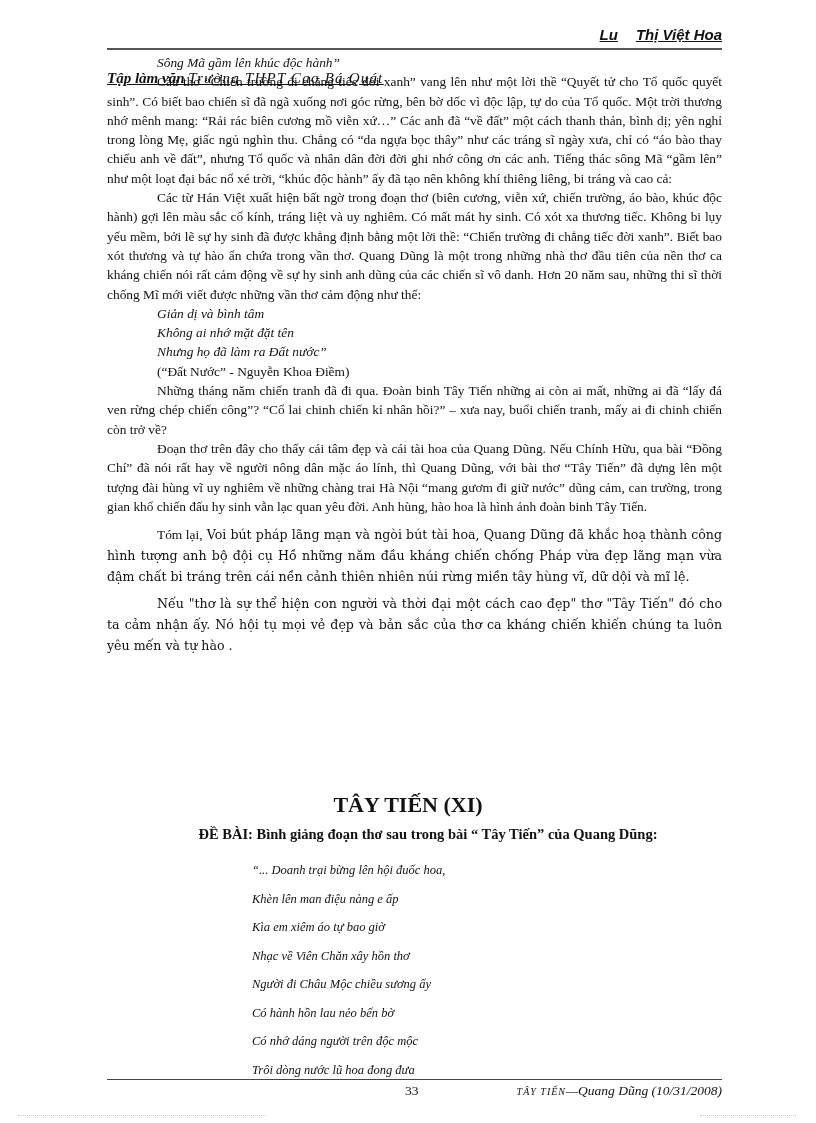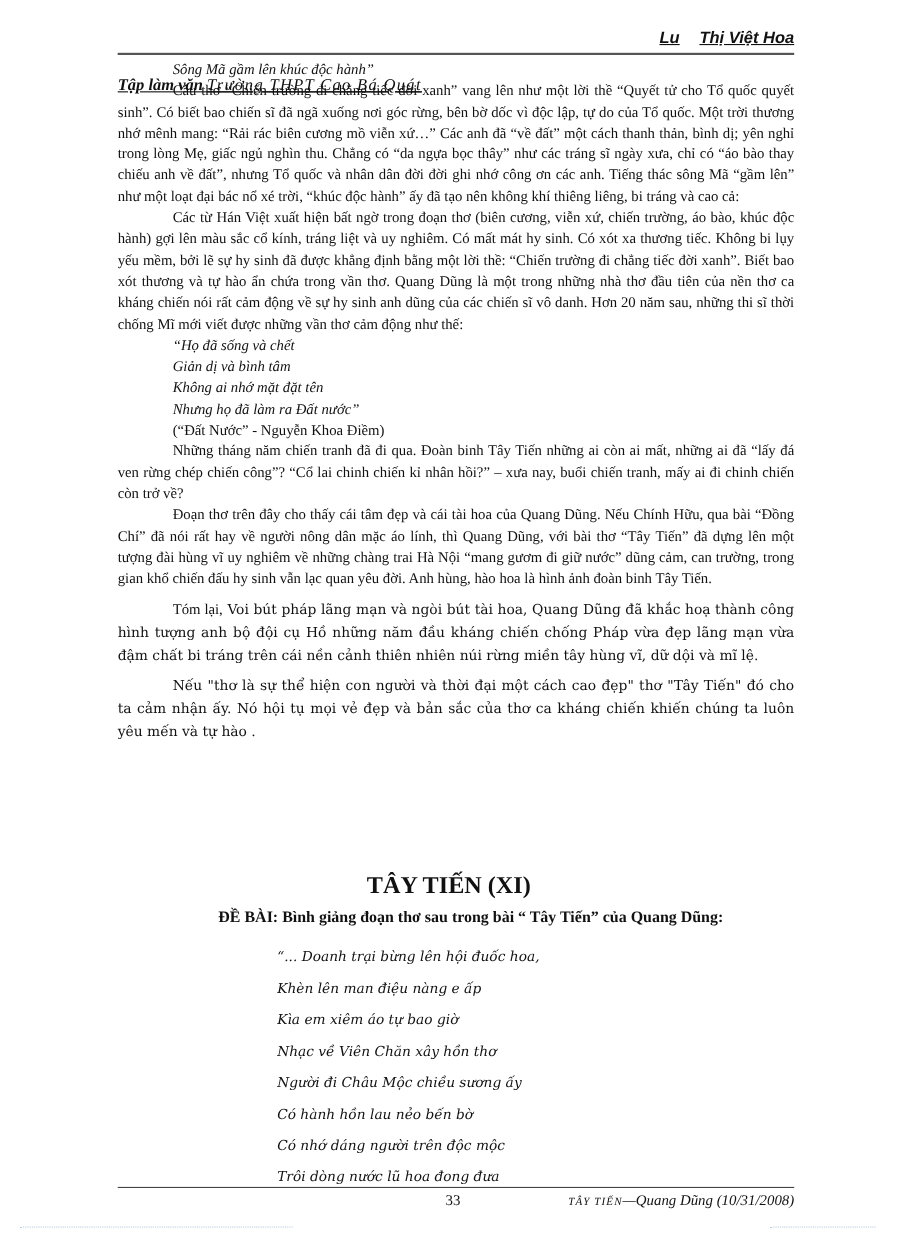--- a/index.html
+++ b/index.html
@@ -17,21 +17,21 @@
   .indent { text-indent: 50px; }
   .verse { font-style: italic; padding-left: 50px; }
   .source { padding-left: 50px; }
   .alt { font-family: "DejaVu Serif", serif; font-size: 12.6px; line-height: 21px; }
   .alt-lead { font-family: "Liberation Serif", serif; font-size: 13.4px; }
 
   .title { position: absolute; left: 0; top: 792px; width: 816px; text-align: center; font-family: "Liberation Serif", serif; font-weight: bold; font-size: 22px; }
   .subtitle { position: absolute; left: 0; top: 826px; width: 816px; text-align: center; font-family: "Liberation Serif", serif; font-weight: bold; font-size: 14.5px; padding-left: 20px; }
 
   .poem { position: absolute; left: 252px; top: 856px; font-family: "DejaVu Serif", serif; font-style: italic; font-size: 12.5px; }
-  .poem .line { height: 28.5px; line-height: 28.5px; white-space: nowrap; }
+  .poem .line { height: 28.5px; line-height: 28.5px; white-space: nowrap; font-family: Liberation Serif, serif; }
 
   .footer-rule { position: absolute; left: 107px; top: 1079px; width: 615px; border-top: 1.5px solid #444; }
   .footer { position: absolute; left: 107px; top: 1083px; width: 615px; height: 18px; font-family: "Liberation Serif", serif; font-size: 13.5px; }
   .footer .page-num { position: absolute; left: 298px; top: 0; }
   .footer .foot-title { position: absolute; right: 0; top: 0; font-style: italic; }
   .footer .foot-title .caps { font-size: 10px; letter-spacing: 1px; }
 
   .dots-left { position: absolute; left: 18px; top: 1115px; width: 248px; border-top: 1px dotted #bcd; }
   .dots-right { position: absolute; left: 700px; top: 1115px; width: 96px; border-top: 1px dotted #bcd; }
 </style>
@@ -47,21 +47,20 @@
     </div>
     <div class="right">
       <span>Lu</span><span class="gap"></span><span>Thị Việt Hoa</span>
     </div>
   </div>
 
   <div class="body">
     <p class="verse">Sông Mã gầm lên khúc độc hành”</p>
     <p class="indent">Câu thơ “Chiến trường đi chẳng tiếc đời xanh” vang lên như một lời thề “Quyết tử cho Tổ quốc quyết sinh”. Có biết bao chiến sĩ đã ngã xuống nơi góc rừng, bên bờ dốc vì độc lập, tự do của Tổ quốc. Một trời thương nhớ mênh mang: “Rải rác biên cương mồ viễn xứ…” Các anh đã “về đất” một cách thanh thản, bình dị; yên nghỉ trong lòng Mẹ, giấc ngủ nghìn thu. Chẳng có “da ngựa bọc thây” như các tráng sĩ ngày xưa, chỉ có “áo bào thay chiếu anh về đất”, nhưng Tổ quốc và nhân dân đời đời ghi nhớ công ơn các anh. Tiếng thác sông Mã “gầm lên” như một loạt đại bác nổ xé trời, “khúc độc hành” ấy đã tạo nên không khí thiêng liêng, bi tráng và cao cả:</p>
     <p class="indent">Các từ Hán Việt xuất hiện bất ngờ trong đoạn thơ (biên cương, viễn xứ, chiến trường, áo bào, khúc độc hành) gợi lên màu sắc cổ kính, tráng liệt và uy nghiêm. Có mất mát hy sinh. Có xót xa thương tiếc. Không bi lụy yếu mềm, bởi lẽ sự hy sinh đã được khẳng định bằng một lời thề: “Chiến trường đi chẳng tiếc đời xanh”. Biết bao xót thương và tự hào ẩn chứa trong vần thơ. Quang Dũng là một trong những nhà thơ đầu tiên của nền thơ ca kháng chiến nói rất cảm động về sự hy sinh anh dũng của các chiến sĩ vô danh. Hơn 20 năm sau, những thi sĩ thời chống Mĩ mới viết được những vần thơ cảm động như thế:</p>
-    <p class="verse">“Họ đã sống và chết</p>
     <p class="verse">Giản dị và bình tâm</p>
     <p class="verse">Không ai nhớ mặt đặt tên</p>
     <p class="verse">Nhưng họ đã làm ra Đất nước”</p>
     <p class="source">(“Đất Nước” - Nguyễn Khoa Điềm)</p>
     <p class="indent">Những tháng năm chiến tranh đã đi qua. Đoàn binh Tây Tiến những ai còn ai mất, những ai đã “lấy đá ven rừng chép chiến công”? “Cổ lai chinh chiến kỉ nhân hồi?” – xưa nay, buổi chiến tranh, mấy ai đi chinh chiến còn trở về?</p>
     <p class="indent">Đoạn thơ trên đây cho thấy cái tâm đẹp và cái tài hoa của Quang Dũng. Nếu Chính Hữu, qua bài “Đồng Chí” đã nói rất hay về người nông dân mặc áo lính, thì Quang Dũng, với bài thơ “Tây Tiến” đã dựng lên một tượng đài hùng vĩ uy nghiêm về những chàng trai Hà Nội “mang gươm đi giữ nước” dũng cảm, can trường, trong gian khổ chiến đấu hy sinh vẫn lạc quan yêu đời. Anh hùng, hào hoa là hình ảnh đoàn binh Tây Tiến.</p>
     <p class="indent alt" style="margin-top:8px;">
       <span class="alt-lead">Tóm lại,</span>
       <span>Voi bút pháp lãng mạn và ngòi bút tài hoa, Quang Dũng đã khắc hoạ thành công hình tượng anh bộ đội cụ Hồ những năm đầu kháng chiến chống Pháp vừa đẹp lãng mạn vừa đậm chất bi tráng trên cái nền cảnh thiên nhiên núi rừng miền tây hùng vĩ, dữ dội và mĩ lệ.</span>
     </p>

